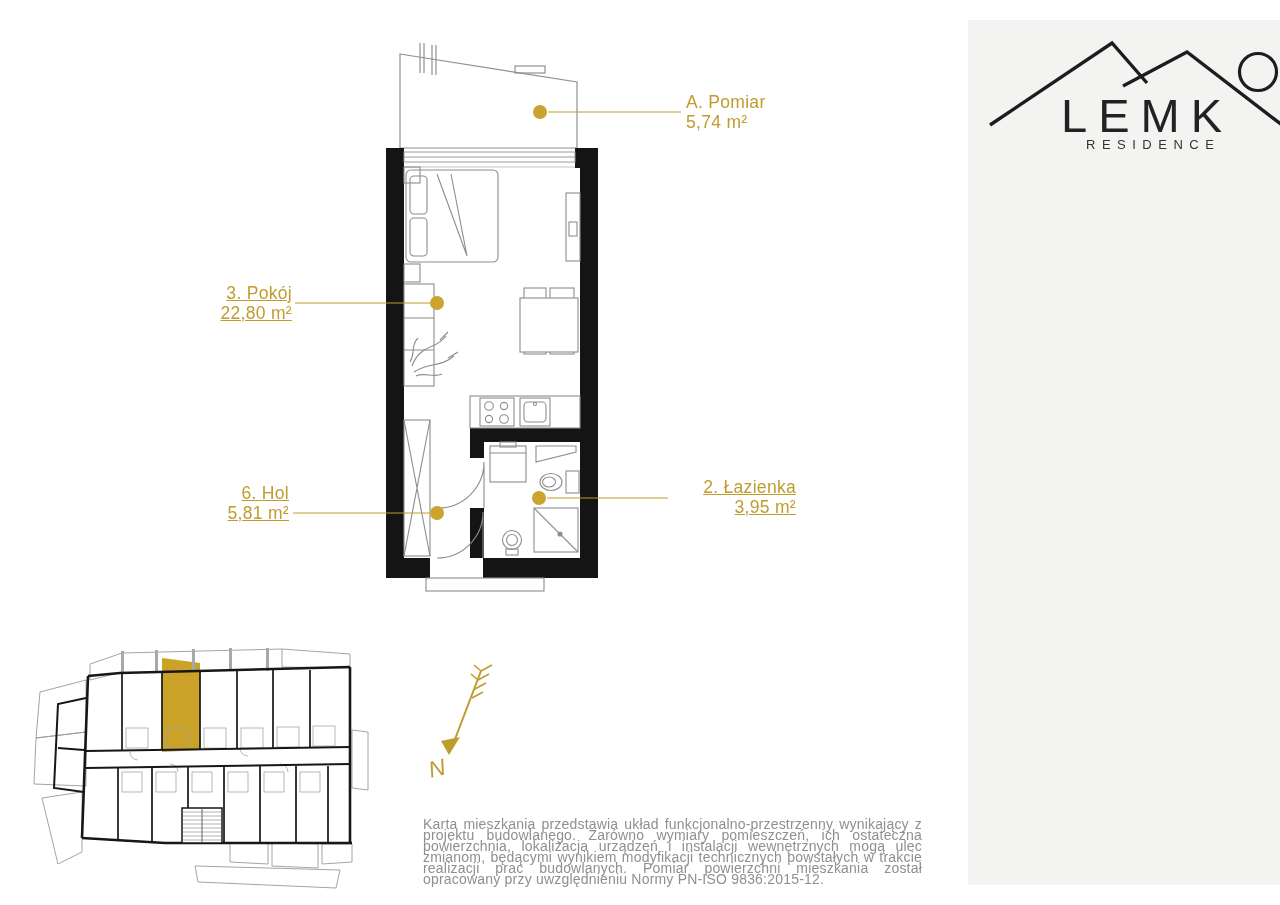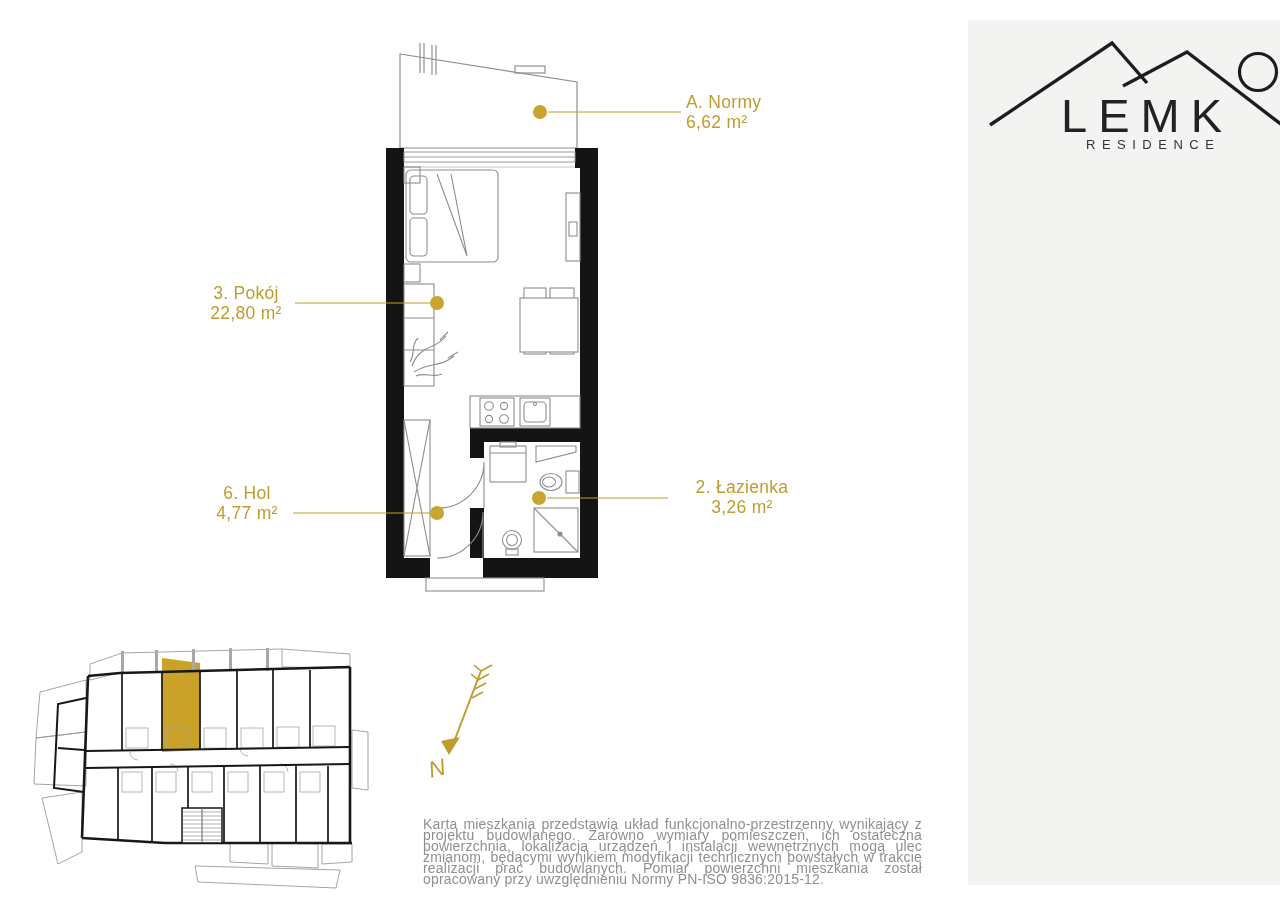--- a/index.html
+++ b/index.html
@@ -5,21 +5,21 @@
   * { margin:0; padding:0; box-sizing:border-box; }
   html,body { width:1280px; height:905px; background:#ffffff; overflow:hidden;
               font-family:"Liberation Sans", sans-serif; color:#424242; }
   .canvas { position:relative; width:1280px; height:905px; }
 
   svg { position:absolute; left:0; top:0; }
 
   
   .plan-label { position:absolute; color:#c09c2e; font-size:17.5px; line-height:19.5px;
                 font-weight:400; letter-spacing:.3px; }
-  .plan-label.center { text-align:center; }
+  .plan-label.center { text-align:right;text-decoration:underline; }
   .lbl-taras    { left:686px; top:93px;  text-align:left; }
   .lbl-pokoj    { left:200px; top:284px; width:92px; }
   .lbl-hol      { left:205px; top:484px; width:84px; }
   .lbl-lazienka { left:688px; top:478px; width:108px; }
 
   
   .disclaimer { position:absolute; left:408px; top:819px; width:499px;
                 font-size:14px; line-height:11px; color:#8f8f8f;
                 text-align:justify; letter-spacing:.2px;margin-left:15px; }
 
@@ -191,34 +191,34 @@
       </g>
       <g>
         <rect x="152" y="168" width="40" height="35" fill="#ffffff" stroke="#171717" stroke-width="1.5"></rect>
         <path d="M153,172 H191 M153,176 H191 M153,180 H191 M153,184 H191 M153,188 H191 M153,192 H191 M153,196 H191 M153,200 H191" stroke="#8f8f8f" stroke-width="0.7"></path>
         <line x1="172" y1="168" x2="172" y2="203" stroke="#555555" stroke-width="0.9"></line>
       </g>
     </g>
   </svg>
 
   <div class="plan-label lbl-taras">
-    <span>A. Normy</span><br>
-    <span>6,62 m²</span>
+    <span>A. Pomiar</span><br>
+    <span>5,74 m²</span>
   </div>
   <div class="plan-label center lbl-pokoj">
     <span>3. Pokój</span><br>
     <span>22,80 m²</span>
   </div>
   <div class="plan-label center lbl-hol">
     <span>6. Hol</span><br>
-    <span>4,77 m²</span>
+    <span>5,81 m²</span>
   </div>
   <div class="plan-label center lbl-lazienka">
     <span>2. Łazienka</span><br>
-    <span>3,26 m²</span>
+    <span>3,95 m²</span>
   </div>
 
   <p class="disclaimer">Karta mieszkania przedstawia układ funkcjonalno-przestrzenny wynikający z projektu budowlanego. Zarówno wymiary pomieszczeń, ich ostateczna powierzchnia, lokalizacja urządzeń i instalacji wewnętrznych mogą ulec zmianom, będącymi wynikiem modyfikacji technicznych powstałych w trakcie realizacji prac budowlanych. Pomiar powierzchni mieszkania został opracowany przy uwzględnieniu Normy PN-ISO 9836:2015-12.</p>
 
   <aside class="sidebar">
 
     <svg width="320" height="140" viewBox="0 0 320 140" style="left:17px; top:8px;">
       <g stroke="#1d1d1d" fill="none">
         <path d="M5,97 L127,15 L162,55" stroke-width="3.4" stroke-linejoin="miter"></path>
         <path d="M138,58 L202,24 L297,97" stroke-width="3.4"></path>

